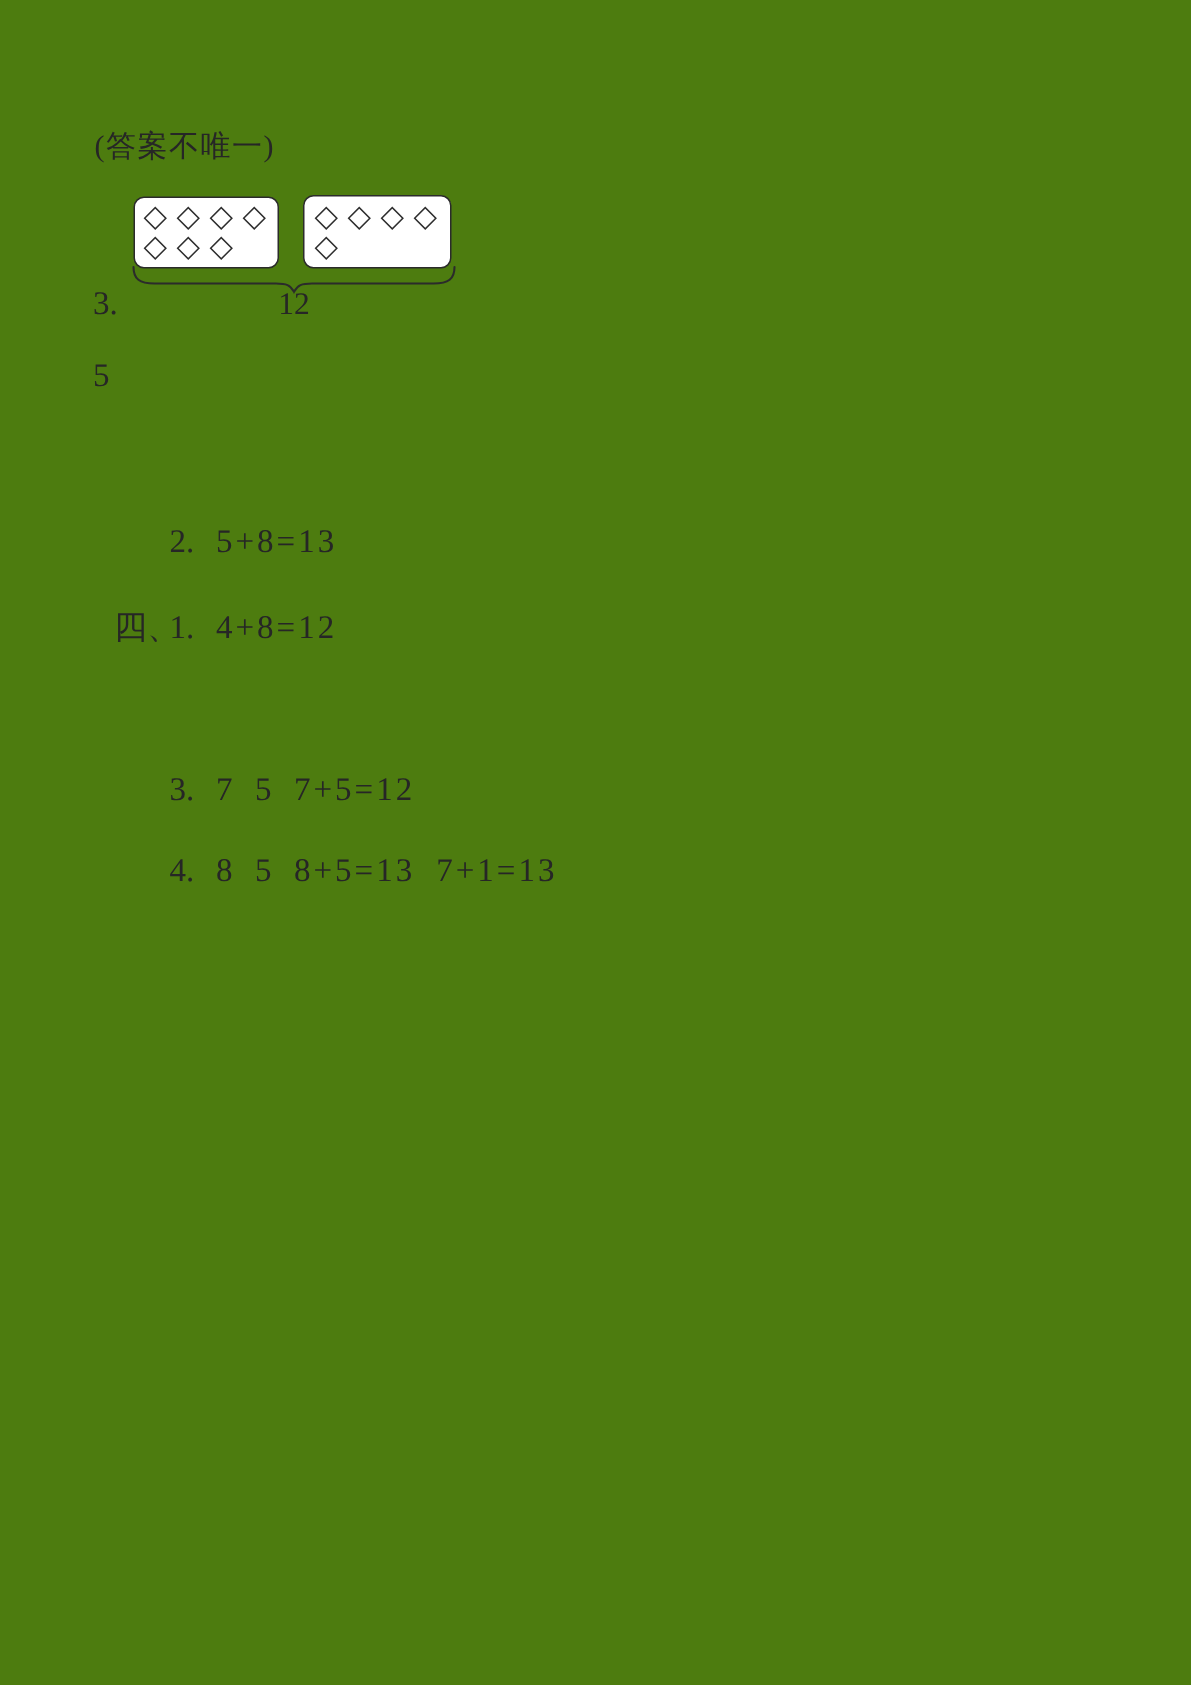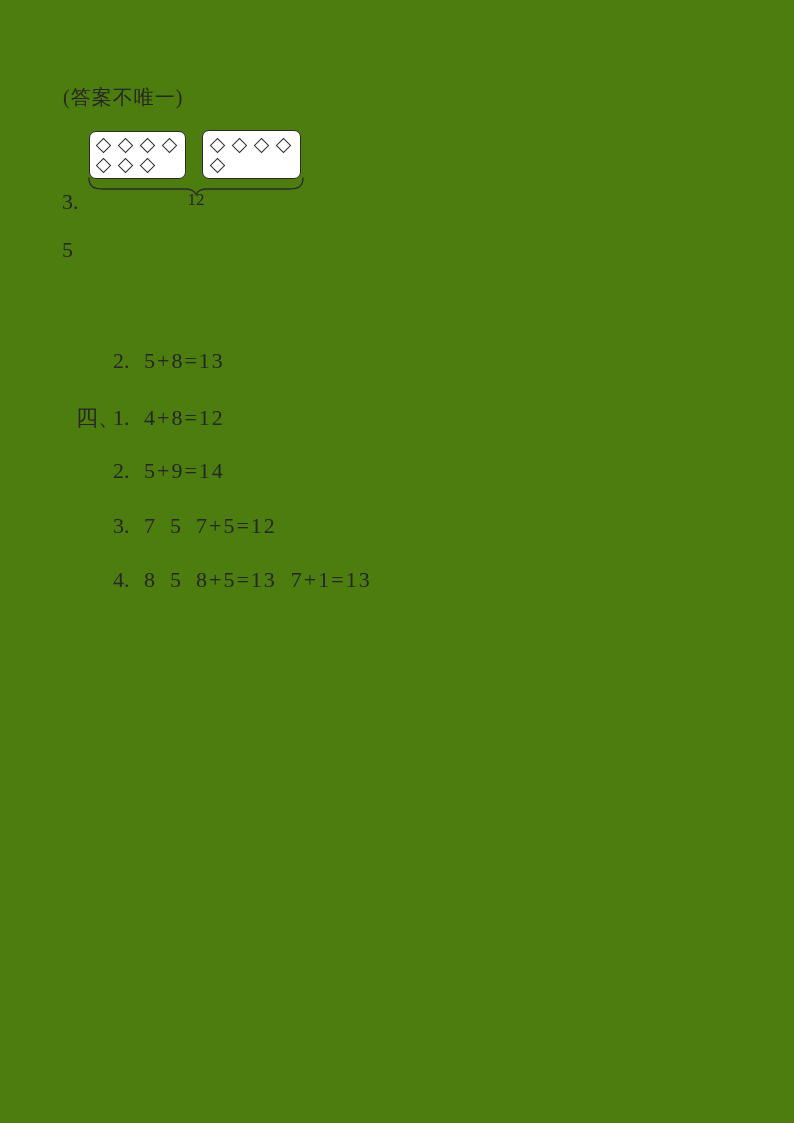--- a/index.html
+++ b/index.html
@@ -20,21 +20,21 @@
   .dbox1{left:89px;top:131px;width:97px;height:48px;padding:6px 0 0 6px;}
   .dbox2{left:202px;top:130px;width:99px;height:49px;padding:7px 0 0 7px;}
   .drow{display:flex;gap:8px;margin-bottom:6px;}
   .dcell{width:14px;height:14px;display:flex;align-items:center;justify-content:center;flex:0 0 auto;}
   .diamond{width:9px;height:9px;border:1.3px solid #2e2e2e;background:#fff;transform:rotate(45deg);}
 
   .brace{position:absolute;left:87px;top:177px;width:218px;height:20px;}
   .brace svg{display:block;}
   .brace-label{
     position:absolute;left:87px;top:190px;width:218px;text-align:center;
-    font-size:17px;
+    font-size:21px;
   }
 
   .q3-label{position:absolute;left:62px;top:189px;font-size:22px;}
   .ans5{position:absolute;left:62px;top:237px;font-size:22px;}
 
   .row{position:absolute;left:76px;font-size:22px;white-space:nowrap;}
   .sec{display:inline-block;width:37px;letter-spacing:0;}
   .num{display:inline-block;width:31px;}
   .addend{display:inline-block;width:26px;}
   .eq{letter-spacing:2px;margin-right:14px;}
@@ -112,23 +112,20 @@
 
 
   <div class="row r2">
     <span class="sec"></span><span class="num">2.</span><span class="eq">5+8=13</span>
   </div>
 
   <div class="row r3">
     <span class="sec">四、</span><span class="num">1.</span><span class="eq">4+8=12</span>
   </div>
 
-  <div class="row r4">
-    <span class="sec"></span><span class="num">2.</span><span class="eq">5+9=14</span>
-  </div>
 
   <div class="row r5">
     <span class="sec"></span><span class="num">3.</span><span class="addend">7</span><span class="addend">5</span><span class="eq">7+5=12</span>
   </div>
 
   <div class="row r6">
     <span class="sec"></span><span class="num">4.</span><span class="addend">8</span><span class="addend">5</span><span class="eq">8+5=13</span><span class="eq">7+1=13</span>
   </div>
 
 </div>

